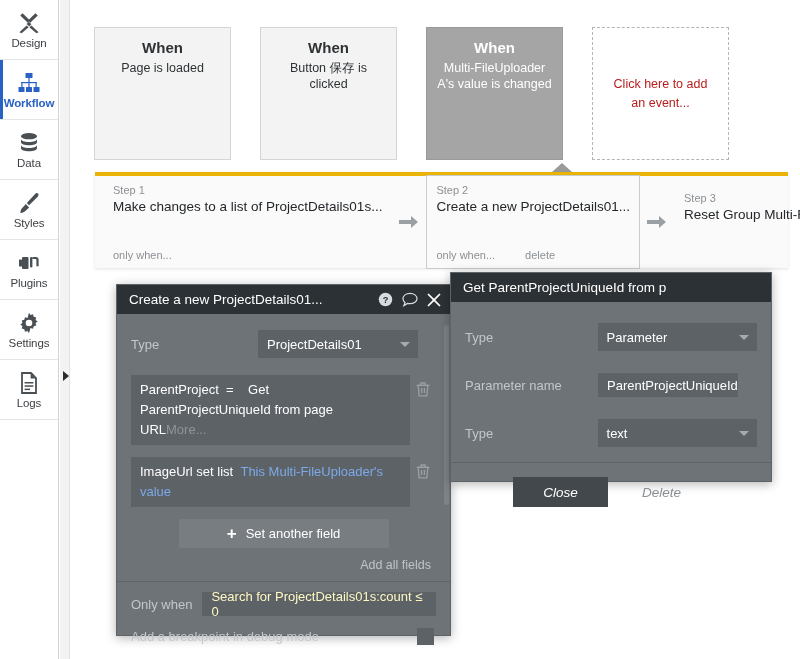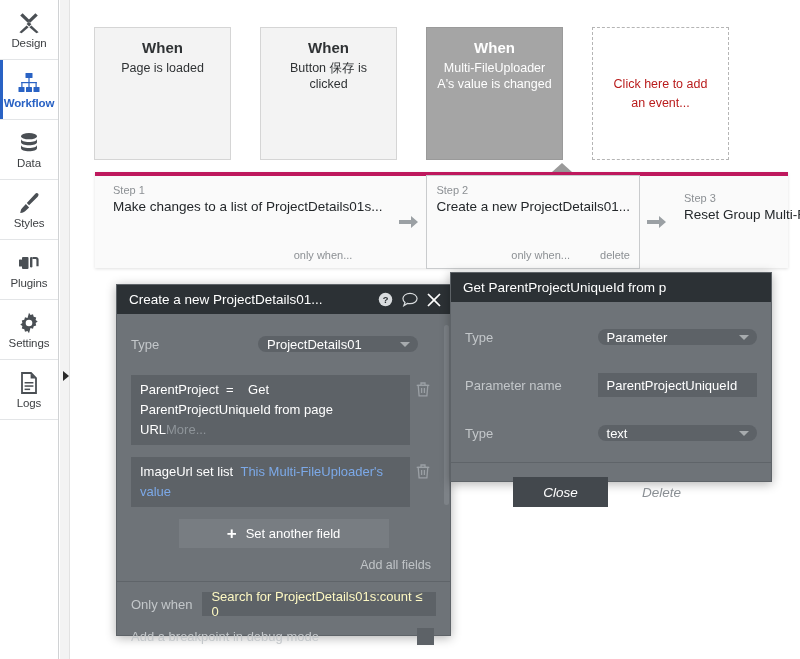--- a/index.html
+++ b/index.html
@@ -144,21 +144,21 @@
     border-right: 10px solid transparent;
     border-bottom: 9px solid #9a9a9a;
   }
   #steps-strip {
     position: absolute;
     left: 24px;
     top: 172px;
     right: 12px;
     height: 96px;
     background: #fafafa;
-    border-top: 4px solid #be185d;
+    border-top: 4px solid #eab308;
     box-sizing: border-box;
     box-shadow: 0 1px 3px rgba(0,0,0,0.12);
   }
   #steps-inner {
     display: flex;
     align-items: center;
     height: 92px;
     padding-left: 8px;
   }
   .step-box {
@@ -177,21 +177,21 @@
     line-height: 14px;
   }
   .step-title {
     font-size: 13.5px;
     color: #23272a;
     line-height: 19px;
     white-space: nowrap;
   }
   .step-foot {
     display: flex;
-    justify-content: flex-end;
+    justify-content: flex-start;
     font-size: 11px;
     color: #8c9094;
     line-height: 15px;
     gap: 30px;
     margin-top: 32px;
   }
   .step-arrow {
     font-size: 19px;
     color: #9ba0a4;
     margin: 0 7px;
@@ -236,21 +236,21 @@
   }
   .fld {
     background: #5d6267;
     color: #ffffff;
     font-size: 13px;
     box-sizing: border-box;
     display: flex;
     align-items: center;
     cursor: pointer;
   }
-  .fld.dropdown { justify-content: space-between; padding: 0 8px 0 9px; height: 16px; border-radius: 8px; }
+  .fld.dropdown { justify-content: space-between; padding: 0 8px 0 9px; height: 28px; }
   .caret {
     width: 0; height: 0;
     border-left: 5px solid transparent;
     border-right: 5px solid transparent;
     border-top: 5px solid #a7abae;
   }
   .fld.plain { padding: 0 9px; height: 24px; }
 
   .kvrow {
     display: flex;
@@ -648,21 +648,21 @@
       <div class="row" style="padding-top:18px;">
         <span class="row-label" style="width:133px;">Type</span>
         <span class="fld dropdown" style="width:160px;">
           <span>Parameter</span>
           <span class="caret"></span>
         </span>
       </div>
 
       <div class="row" style="padding-top:14px;">
         <span class="row-label" style="width:133px;">Parameter name</span>
-        <span class="fld plain" style="width:160px;">ParentProjectUniqueId</span>
+        <span class="fld plain" style="width:140px;">ParentProjectUniqueId</span>
       </div>
 
       <div class="row" style="padding-top:14px;">
         <span class="row-label" style="width:133px;">Type</span>
         <span class="fld dropdown" style="width:160px;">
           <span>text</span>
           <span class="caret"></span>
         </span>
       </div>
 

